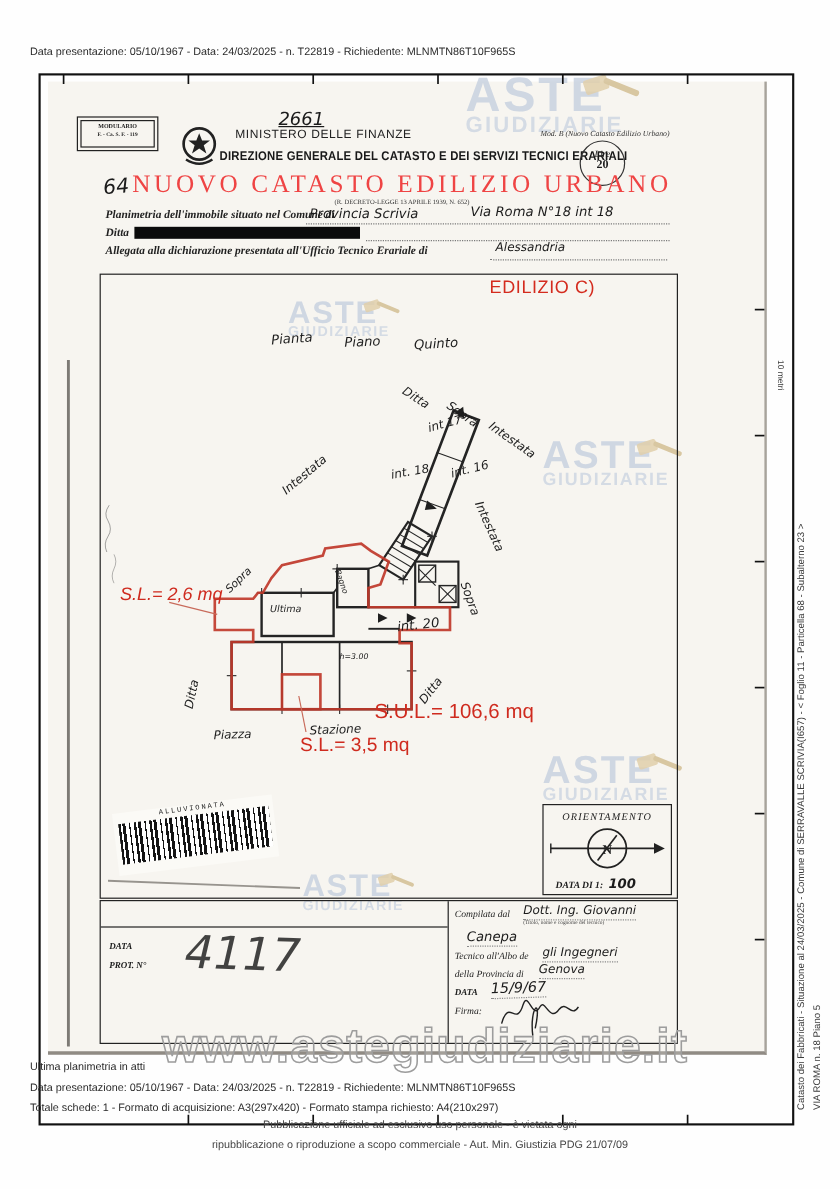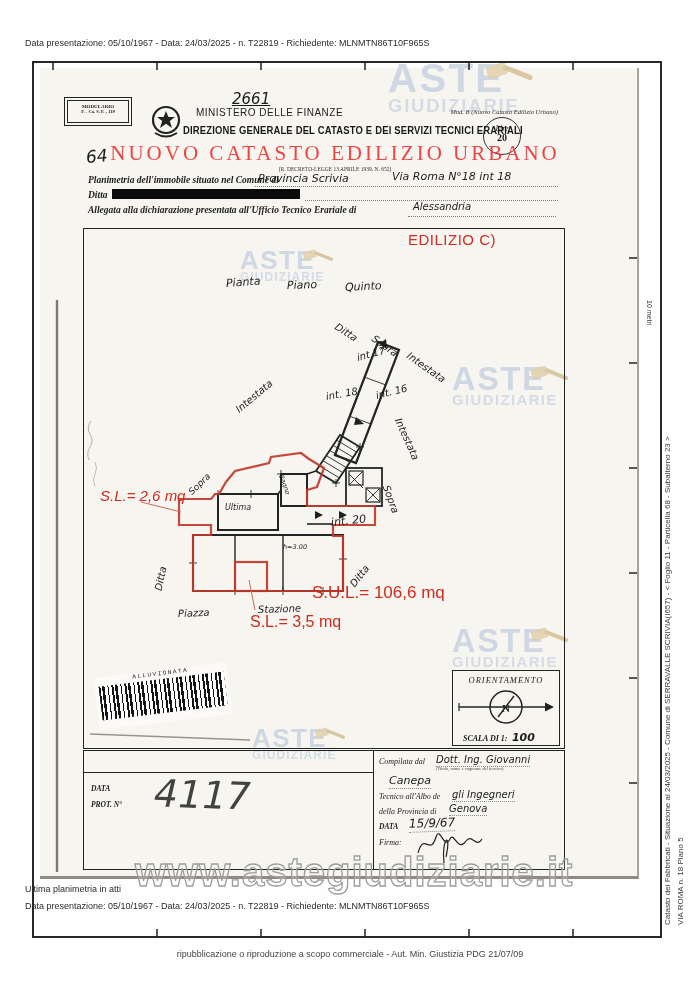--- a/index.html
+++ b/index.html
@@ -247,21 +247,21 @@
     <div class="serif" style="position:absolute;left:0;top:4px;width:106px;text-align:center;font-size:8.5px;font-weight:normal;font-style:italic;letter-spacing:1px;">ORIENTAMENTO</div>
     <svg style="position:absolute;left:4px;top:14px;" width="98" height="42" viewBox="0 0 98 42">
       <line x1="2" y1="22" x2="90" y2="22" stroke="#222" stroke-width="1.4"></line>
       <polygon points="88,17.5 97,22 88,26.5" fill="#222"></polygon>
       <line x1="2" y1="18" x2="2" y2="26" stroke="#222" stroke-width="1.2"></line>
       <circle cx="49" cy="22" r="16" fill="none" stroke="#222" stroke-width="1.5"></circle>
       <line x1="41" y1="32" x2="57" y2="11" stroke="#222" stroke-width="1.4"></line>
       <text x="45" y="27" font-family="Liberation Serif,serif" font-size="11" font-weight="bold" fill="#222">N</text>
     </svg>
     <div style="position:absolute;left:10px;top:56px;">
-      <span class="serif" style="font-size:8px;font-weight:bold;font-style:italic;">SCALA DI 1:</span>
+      <span class="serif" style="font-size:8px;font-weight:bold;font-style:italic;">DATA DI 1:</span>
       <span class="hand" style="font-size:11px;font-weight:bold;">100</span>
     </div>
   </div>
 
   <div class="abs" style="left:83px;top:750px;width:480px;height:118px;border:1.5px solid #222;">
     <div style="position:absolute;left:0;top:21px;width:289px;border-bottom:1px solid #222;"></div>
     <div style="position:absolute;left:289px;top:0;height:118px;border-left:1px solid #222;"></div>
 
     <span class="lbl-it" style="position:absolute;left:7px;top:33px;font-size:7.5px;">DATA</span>
     <span class="lbl-it" style="position:absolute;left:7px;top:49px;font-size:7.5px;">PROT. N°</span>
@@ -280,15 +280,17 @@
     <span class="serif" style="position:absolute;left:295px;top:87px;font-size:8px;font-style:italic;">Firma:</span>
     <svg style="position:absolute;left:330px;top:72px;" width="72" height="42" viewBox="0 0 72 42">
       <path d="M4,30 C10,8 16,34 22,14 C26,2 30,28 36,16 C40,8 44,30 52,18 C58,10 62,26 68,16 M30,40 C27,16 38,6 32,34" fill="none" stroke="#222" stroke-width="1.2"></path>
     </svg>
   </div>
 
   <div id="url-wm" class="abs" style="left:135px;top:850px;">www.astegiudiziarie.it</div>
 
   <div class="abs sans9" style="left:25px;top:884px;">Ultima planimetria in atti</div>
   <div class="abs sans9" style="left:25px;top:901px;">Data presentazione: 05/10/1967 - Data: 24/03/2025 - n. T22819 - Richiedente: MLNMTN86T10F965S</div>
+  <div class="abs sans9" style="left:25px;top:918px;">Totale schede: 1 - Formato di acquisizione: A3(297x420)  - Formato stampa richiesto: A4(210x297)</div>
+  <div class="abs sans9" style="left:0;top:932px;width:700px;text-align:center;color:#444;">Pubblicazione ufficiale ad esclusivo uso personale - è vietata ogni</div>
   <div class="abs sans9" style="left:0;top:949px;width:700px;text-align:center;color:#444;">ripubblicazione o riproduzione a scopo commerciale - Aut. Min. Giustizia PDG 21/07/09</div>
 
 </div>
 
 </body></html>

